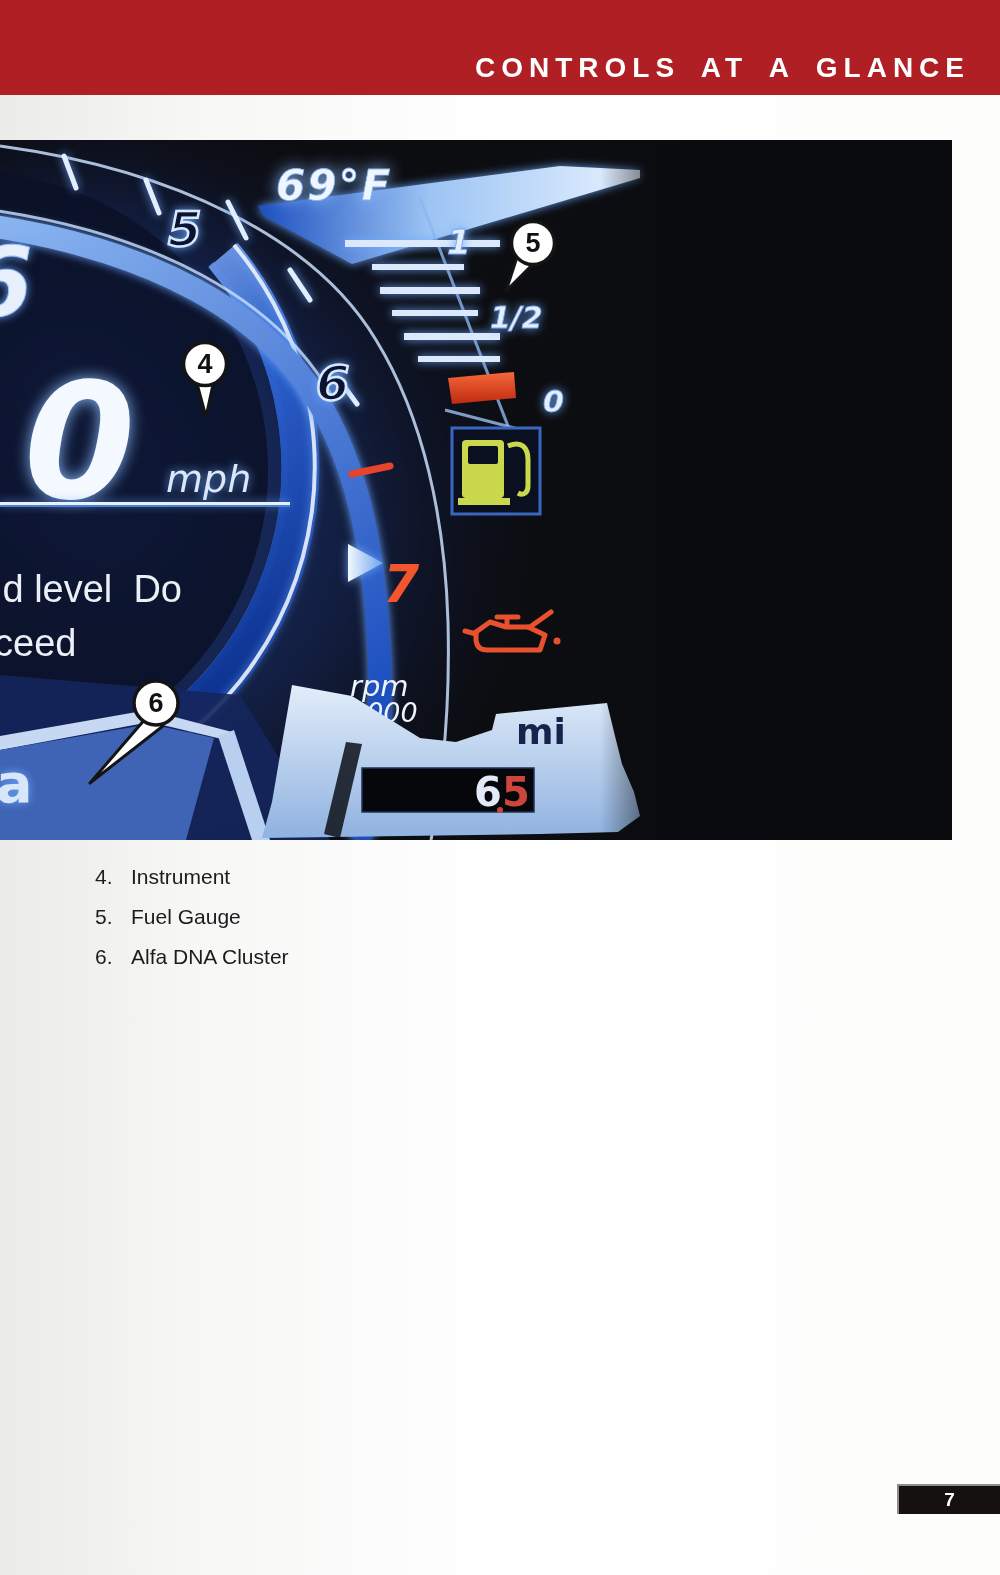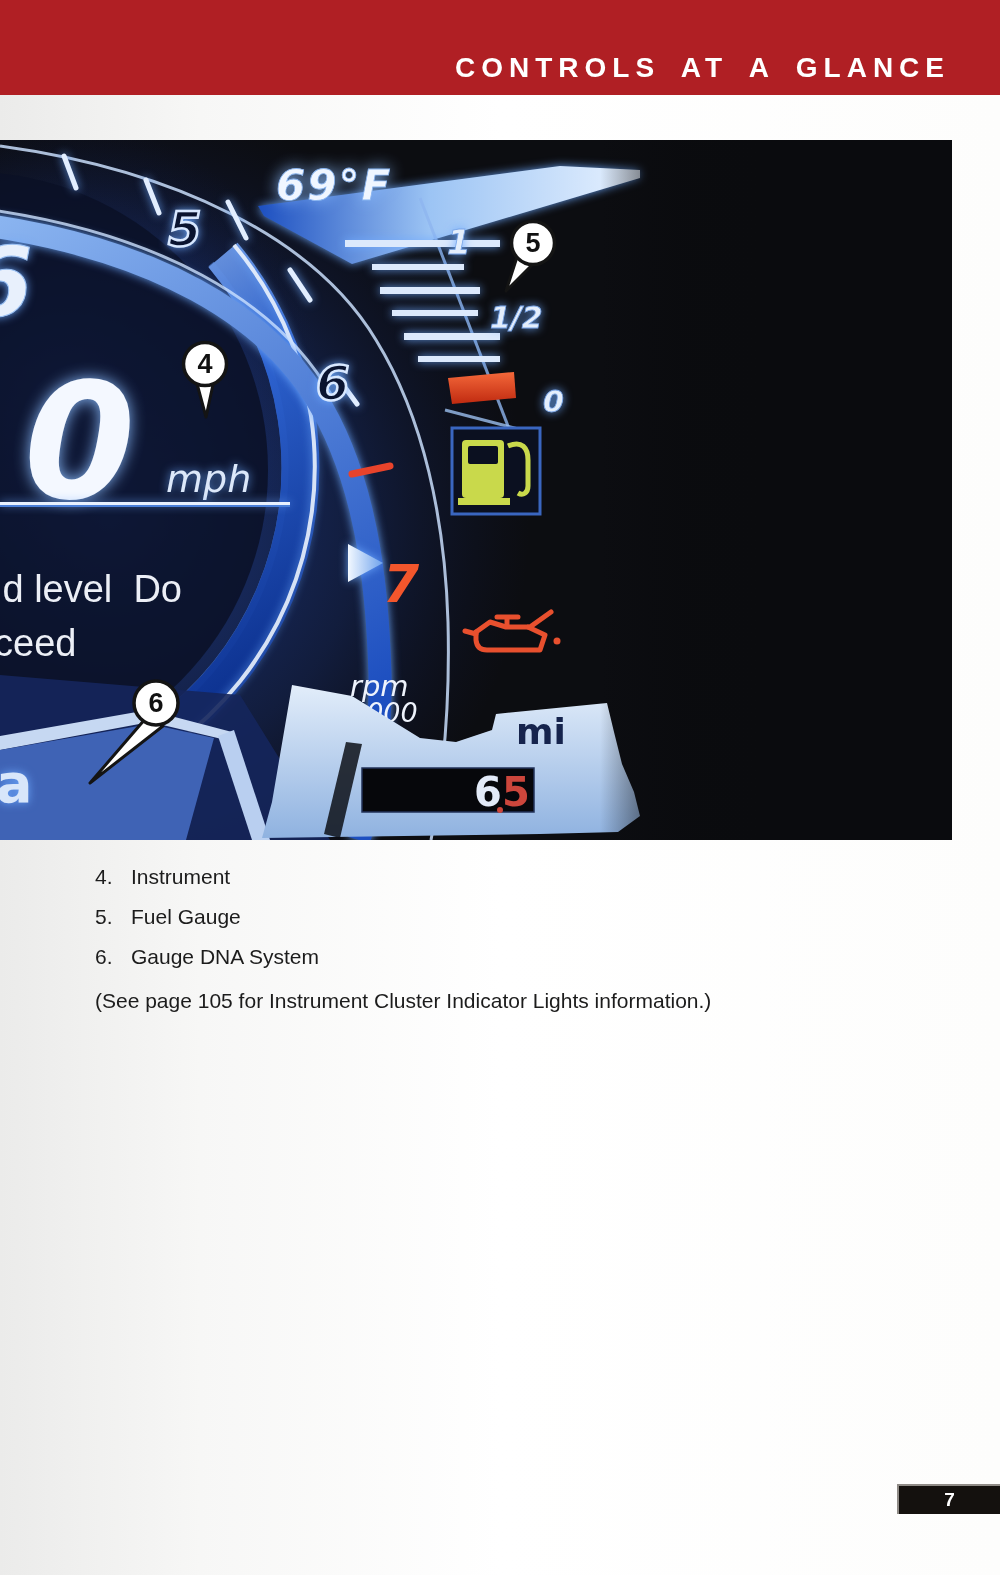--- a/index.html
+++ b/index.html
@@ -6,21 +6,21 @@
   body{
     width:1000px;height:1575px;position:relative;overflow:hidden;
     background:linear-gradient(90deg,#ebebea 0%,#f7f7f6 20%,#ffffff 50%,#fdfdfc 100%);
     font-family:"Liberation Sans",sans-serif;
   }
   
   .banner{
     position:absolute;left:0;top:0;width:100%;height:95px;
     background:var(--banner,#b01f24);
     display:flex;align-items:flex-end;justify-content:flex-end;
-    padding:0 50px 13px 0;box-sizing:border-box;
+    padding:0 30px 13px 0;box-sizing:border-box;
   }
   .banner-title{
     color:#ffffff;font-weight:bold;font-size:28px;line-height:1;
     letter-spacing:6px;word-spacing:8px;white-space:nowrap;
   }
   
   .photo{
     position:absolute;left:0;top:140px;width:952px;height:700px;
     background:#0c0d11;overflow:hidden;
   }
@@ -213,20 +213,19 @@
   <div class="legend-item">
     <span class="num">4.</span>
     <span>Instrument</span>
   </div>
   <div class="legend-item">
     <span class="num">5.</span>
     <span>Fuel Gauge</span>
   </div>
   <div class="legend-item">
     <span class="num">6.</span>
-    <span>Gauge DNA System</span>
+    <span>Alfa DNA Cluster</span>
   </div>
-  <p class="legend-note">(See page 105 for Instrument Cluster Indicator Lights information.)</p>
 </div>
 
 <div class="page-num-box">
   <span>7</span>
 </div>
 
 </body></html>

